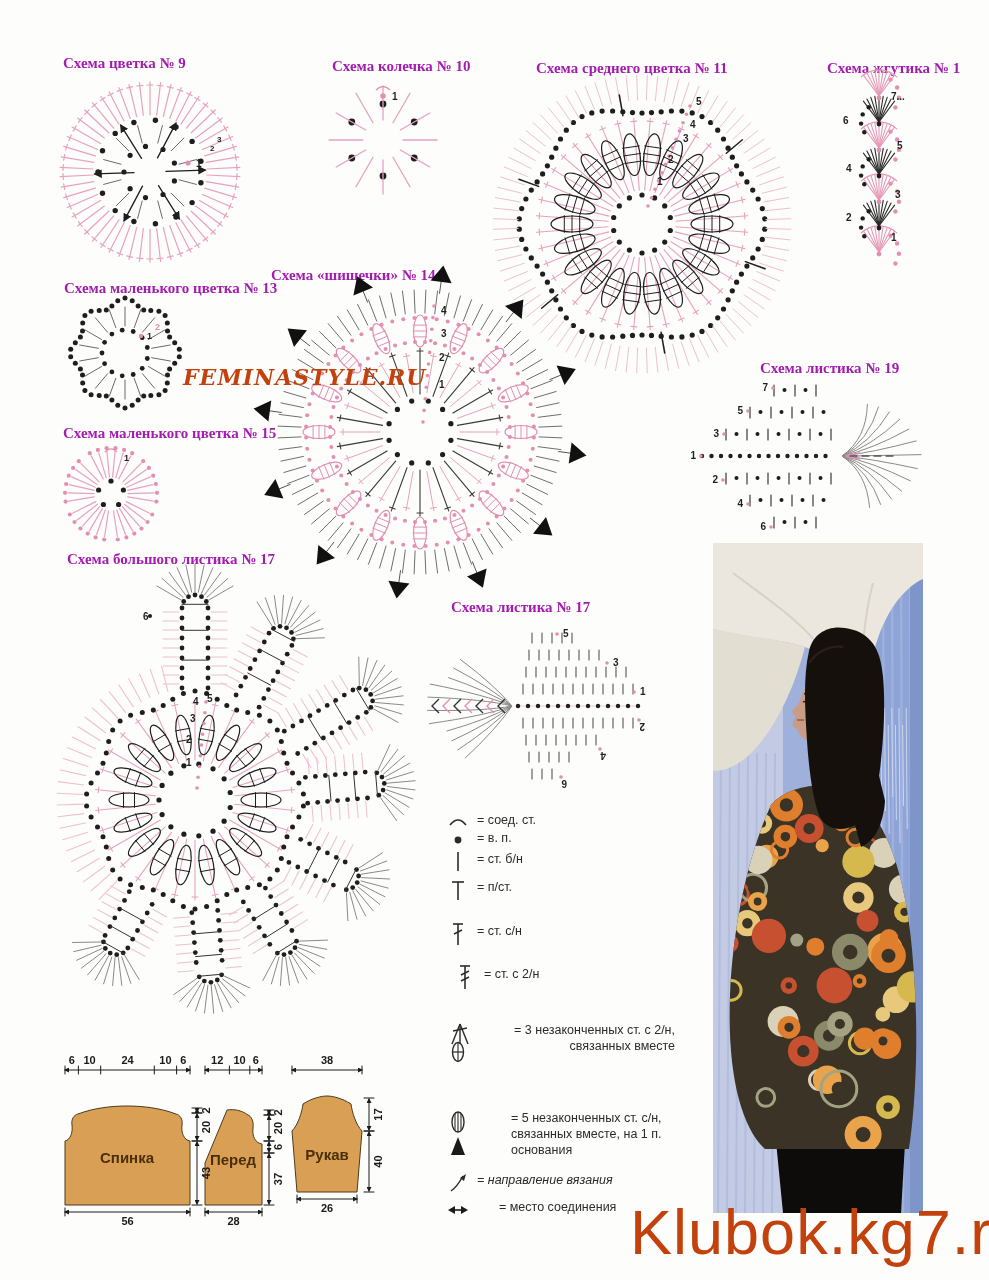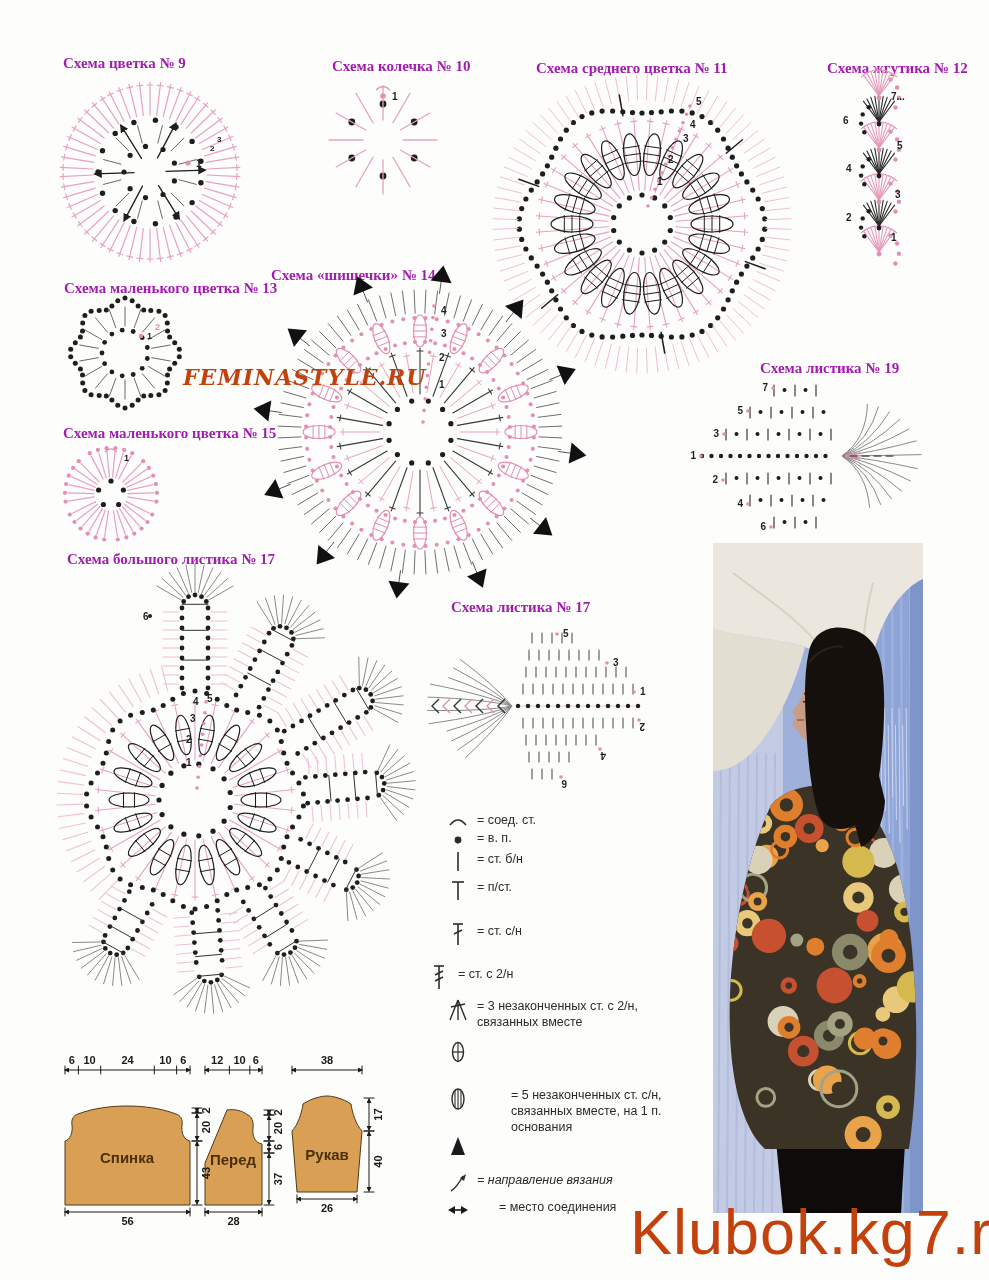--- a/index.html
+++ b/index.html
@@ -2289,21 +2289,21 @@
       <line x1="90" y1="159" x2="98" y2="157" stroke="#3a241a" stroke-width="1.3"></line>
       <line x1="84" y1="177" x2="91" y2="177" stroke="#a5604e" stroke-width="1.8"></line>
       <path d="M96,108 C100,90 116,82 132,85 C154,88 166,102 169,126 C173,152 171,194 167,226 C163,256 154,274 142,282 C128,290 112,286 106,272 C100,256 96,228 94,198 C92,168 90,134 96,108 Z" fill="#16100c"></path>
       <path d="M142,282 C152,268 160,246 164,224 L172,258 C170,282 162,298 148,304 Z" fill="#16100c"></path>
       <path d="M96,120 C104,108 118,102 130,104" fill="none" stroke="#2c2018" stroke-width="2"></path>
     </svg>
 
   <div class="dtitle" style="left:63px;top:55px">Схема цветка № 9</div>
   <div class="dtitle" style="left:332px;top:58px">Схема колечка № 10</div>
   <div class="dtitle" style="left:536px;top:60px">Схема среднего цветка № 11</div>
-  <div class="dtitle" style="left:827px;top:60px">Схема жгутика № 12</div>
+  <div class="dtitle" style="left:827px;top:60px">Схема жгутика № 1</div>
   <div class="dtitle" style="left:64px;top:280px">Схема маленького цветка № 13</div>
   <div class="dtitle" style="left:271px;top:267px">Схема «шишечки» № 14</div>
   <div class="dtitle" style="left:63px;top:425px">Схема маленького цветка № 15</div>
   <div class="dtitle" style="left:760px;top:360px">Схема листика № 19</div>
   <div class="dtitle" style="left:67px;top:551px">Схема большого листика № 17</div>
   <div class="dtitle" style="left:451px;top:599px">Схема листика № 17</div>
 
   <div id="wm-center">FEMINASTYLE.RU</div>
   <div id="wm-bottom">Klubok.kg7.ru</div>
 
@@ -2334,46 +2334,46 @@
         <span class="txt">= п/ст.</span>
       </div>
       <div class="leg-item" style="left: 447px; top: 921px;">
         <span class="sym"><svg width="22" height="27" viewBox="0 0 22 27">
             <line x1="11" y1="3" x2="11" y2="24" stroke="#2b2b2b" stroke-width="1.6"></line>
             <line x1="6" y1="3" x2="16" y2="3" stroke="#2b2b2b" stroke-width="1.6"></line>
             <line x1="7" y1="13" x2="15" y2="9" stroke="#2b2b2b" stroke-width="1.4"></line>
           </svg></span>
         <span class="txt">= ст. с/н</span>
       </div>
-      <div class="leg-item" style="left: 428px; top: 964px;">
+      <div class="leg-item" style="left: 454px; top: 964px;">
         <span class="sym"><svg width="22" height="27" viewBox="0 0 22 27">
             <line x1="11" y1="2" x2="11" y2="25" stroke="#2b2b2b" stroke-width="1.6"></line>
             <line x1="6" y1="2" x2="16" y2="2" stroke="#2b2b2b" stroke-width="1.6"></line>
             <line x1="7" y1="11" x2="15" y2="7" stroke="#2b2b2b" stroke-width="1.4"></line>
             <line x1="7" y1="17" x2="15" y2="13" stroke="#2b2b2b" stroke-width="1.4"></line>
           </svg></span>
         <span class="txt">= ст. с 2/н</span>
       </div>
-      <div class="leg-item" style="left: 447px; top: 996px;">
+      <div class="leg-item" style="left: 447px; top: 1020px; text-align: right;">
         <span class="sym"><svg width="22" height="27" viewBox="0 0 22 27">
             <line x1="11" y1="4" x2="3" y2="24" stroke="#2b2b2b" stroke-width="1.4"></line>
             <line x1="11" y1="4" x2="11" y2="24" stroke="#2b2b2b" stroke-width="1.4"></line>
             <line x1="11" y1="4" x2="19" y2="24" stroke="#2b2b2b" stroke-width="1.4"></line>
             <line x1="4" y1="11" x2="18" y2="8" stroke="#2b2b2b" stroke-width="1.3"></line>
           </svg></span>
         <span class="txt">= 3 незаконченных ст. с 2/н, связанных вместе</span>
       </div>
       <div class="leg-item" style="left: 447px; top: 1038px;">
         <span class="sym"><svg width="22" height="27" viewBox="0 0 22 27">
             <ellipse cx="11" cy="14" rx="5.5" ry="9.5" fill="none" stroke="#2b2b2b" stroke-width="1.4"></ellipse>
             <line x1="5" y1="14" x2="17" y2="14" stroke="#2b2b2b" stroke-width="1.2"></line>
             <line x1="11" y1="4" x2="11" y2="24" stroke="#2b2b2b" stroke-width="1.1"></line>
           </svg></span>
       </div>
-      <div class="leg-item" style="left: 447px; top: 1085px; gap: 40px;">
+      <div class="leg-item" style="left: 447px; top: 1108px; gap: 40px;">
         <span class="sym"><svg width="22" height="27" viewBox="0 0 22 27">
             <ellipse cx="11" cy="14" rx="6" ry="10" fill="none" stroke="#2b2b2b" stroke-width="1.4"></ellipse>
             <line x1="8" y1="6" x2="8" y2="22" stroke="#2b2b2b" stroke-width="1.1"></line>
             <line x1="11" y1="4" x2="11" y2="24" stroke="#2b2b2b" stroke-width="1.1"></line>
             <line x1="14" y1="6" x2="14" y2="22" stroke="#2b2b2b" stroke-width="1.1"></line>
           </svg></span>
         <span class="txt">= 5 незаконченных ст. с/н, связанных вместе, на 1 п. основания</span>
       </div>
       <div class="leg-item" style="left: 447px; top: 1133px;">
         <span class="sym"><svg width="22" height="27" viewBox="0 0 22 27">

